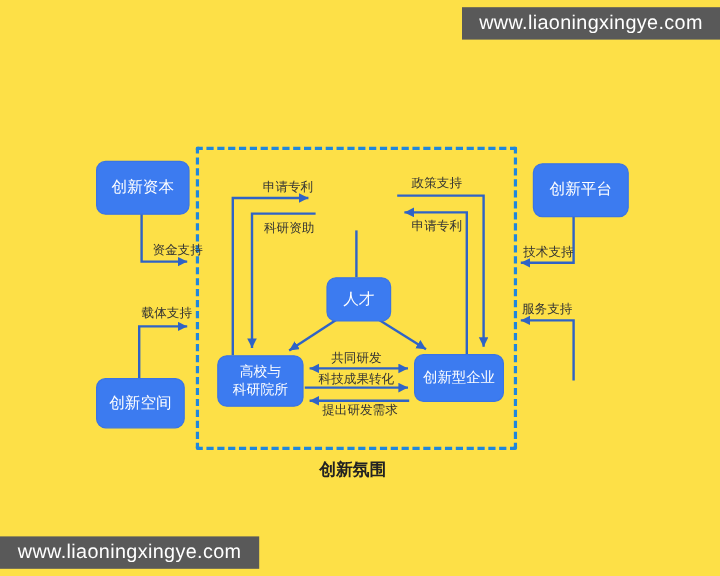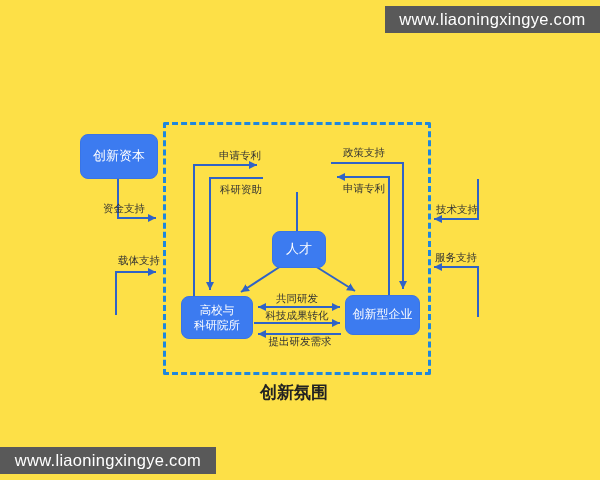--- a/index.html
+++ b/index.html
@@ -25,21 +25,21 @@
     text-align:center; font-size:13px; line-height:1.3; white-space:pre-line;
   }
   .node.small { font-size:11.5px; }
   .wires { position:absolute; left:0; top:0; pointer-events:none; }
   .edge-label {
     position:absolute; transform:translate(-50%,-50%);
     font-size:10.5px; color:#333333; white-space:nowrap; background:transparent;
   }
   .caption {
     position:absolute; transform:translate(-50%,-50%);
-    font-size:17px; font-weight:bold; color:#222222; white-space:nowrap;
+    font-size:14px; font-weight:bold; color:#222222; white-space:nowrap;
   }
 </style>
 </head>
 <body>
 
 <div class="canvas">
 
   <div class="bar header-bar">
     <span>www.liaoningxingye.com</span>
   </div>
@@ -70,26 +70,28 @@
       <path d="M297,192 L297,231"></path>
       <path d="M281,266 L241,292" marker-end="url(#ah)"></path>
       <path d="M315,266 L355,291" marker-end="url(#ah)"></path>
       <path d="M258,307 L340,307" marker-start="url(#ahs)" marker-end="url(#ah)"></path>
       <path d="M254,323 L340,323" marker-end="url(#ah)"></path>
       <path d="M341,334 L258,334" marker-end="url(#ah)"></path>
     </g>
   </svg>
 
   <div class="node" style="left:80px; top:134px; width:76px; height:43px;">创新资本</div>
+  <div class="node" style="left:444px; top:136px; width:78px; height:43px;">创新平台</div>
+  <div class="node" style="left:80px; top:315px; width:72px; height:40px;">创新空间</div>
   <div class="node" style="left:272px; top:231px; width:52px; height:35px;">人才</div>
   <div class="node small" style="left:181px; top:296px; width:70px; height:41px;">高校与
 科研院所</div>
   <div class="node" style="left:345px; top:295px; width:73px; height:38px; font-size:12px;">创新型企业</div>
 
-  <div class="edge-label" style="left:124px; top:209px;">资金支持</div>
+  <div class="edge-label" style="left:148px; top:209px;">资金支持</div>
   <div class="edge-label" style="left:139px; top:261px;">载体支持</div>
   <div class="edge-label" style="left:457px; top:210px;">技术支持</div>
   <div class="edge-label" style="left:456px; top:258px;">服务支持</div>
   <div class="edge-label" style="left:240px; top:156px;">申请专利</div>
   <div class="edge-label" style="left:241px; top:190px;">科研资助</div>
   <div class="edge-label" style="left:364px; top:153px;">政策支持</div>
   <div class="edge-label" style="left:364px; top:189px;">申请专利</div>
   <div class="edge-label" style="left:297px; top:299px;">共同研发</div>
   <div class="edge-label" style="left:297px; top:316px;">科技成果转化</div>
   <div class="edge-label" style="left:300px; top:342px;">提出研发需求</div>

